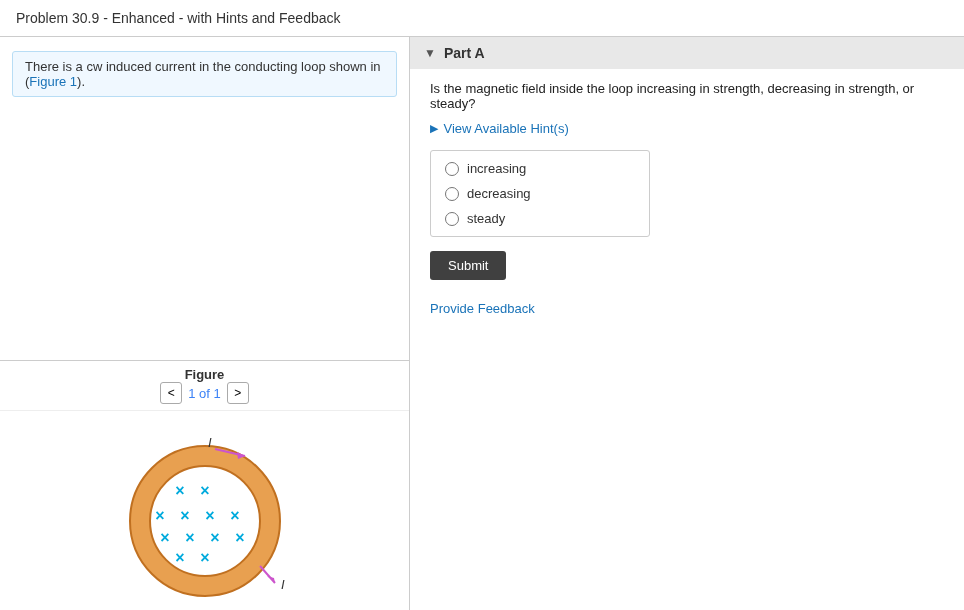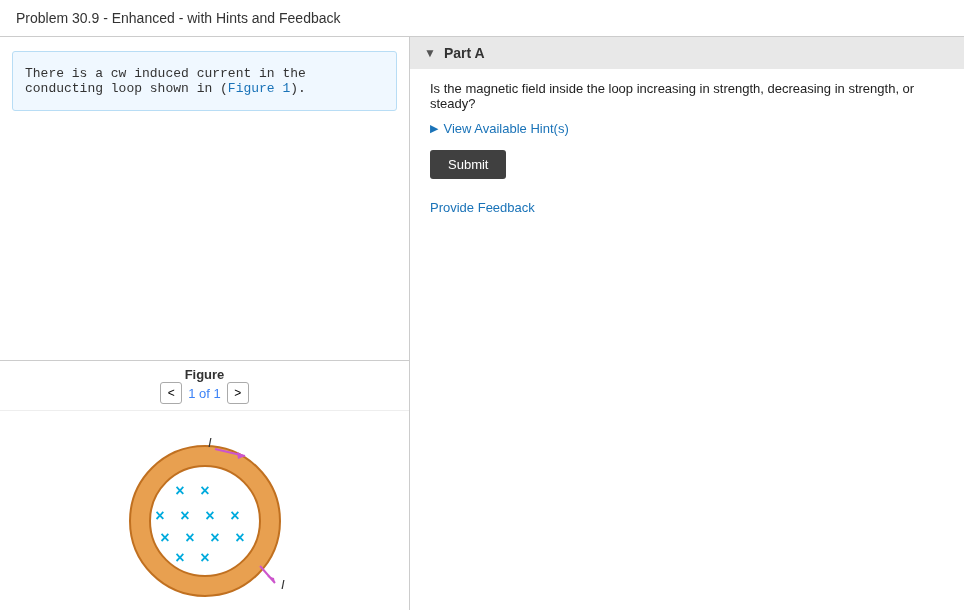--- a/index.html
+++ b/index.html
@@ -19,27 +19,26 @@
 
     .left-panel {
       width: 410px;
       border-right: 1px solid #ccc;
       display: flex;
       flex-direction: column;
     }
 
     .info-box {
       margin: 14px 12px 10px 12px;
-      padding: 14px 12px;
+      padding: 7px 12px;
       background: #f0f8ff;
       border: 1px solid #b8ddf5;
       border-radius: 3px;
       font-size: 13px;
       color: #333;
-      font-family: Liberation Mono, monospace;
     }
 
     .info-box a {
       color: #1a73b8;
       text-decoration: none;
     }
 
     .figure-section {
       margin-top: auto;
       border-top: 1px solid #ccc;
@@ -251,20 +250,34 @@
     </div>
 
     <div class="part-content">
       <p class="question-text">Is the magnetic field inside the loop increasing in strength, decreasing in strength, or steady?</p>
 
       <div class="hint-link">
         <span class="hint-arrow">▶</span>
         <span>View Available Hint(s)</span>
       </div>
 
+      <div class="options-box">
+        <label class="radio-option">
+          <input class="radio-input" type="radio" name="partA" value="increasing" style="">
+          <span>increasing</span>
+        </label>
+        <label class="radio-option">
+          <input class="radio-input" type="radio" name="partA" value="decreasing" style="">
+          <span>decreasing</span>
+        </label>
+        <label class="radio-option">
+          <input class="radio-input" type="radio" name="partA" value="steady" style="">
+          <span>steady</span>
+        </label>
+      </div>
 
       <button class="submit-btn">Submit</button>
 
       <br>
       <a href="#" class="provide-feedback-link">Provide Feedback</a>
     </div>
   </div>
 </div>
 
 </body></html>

